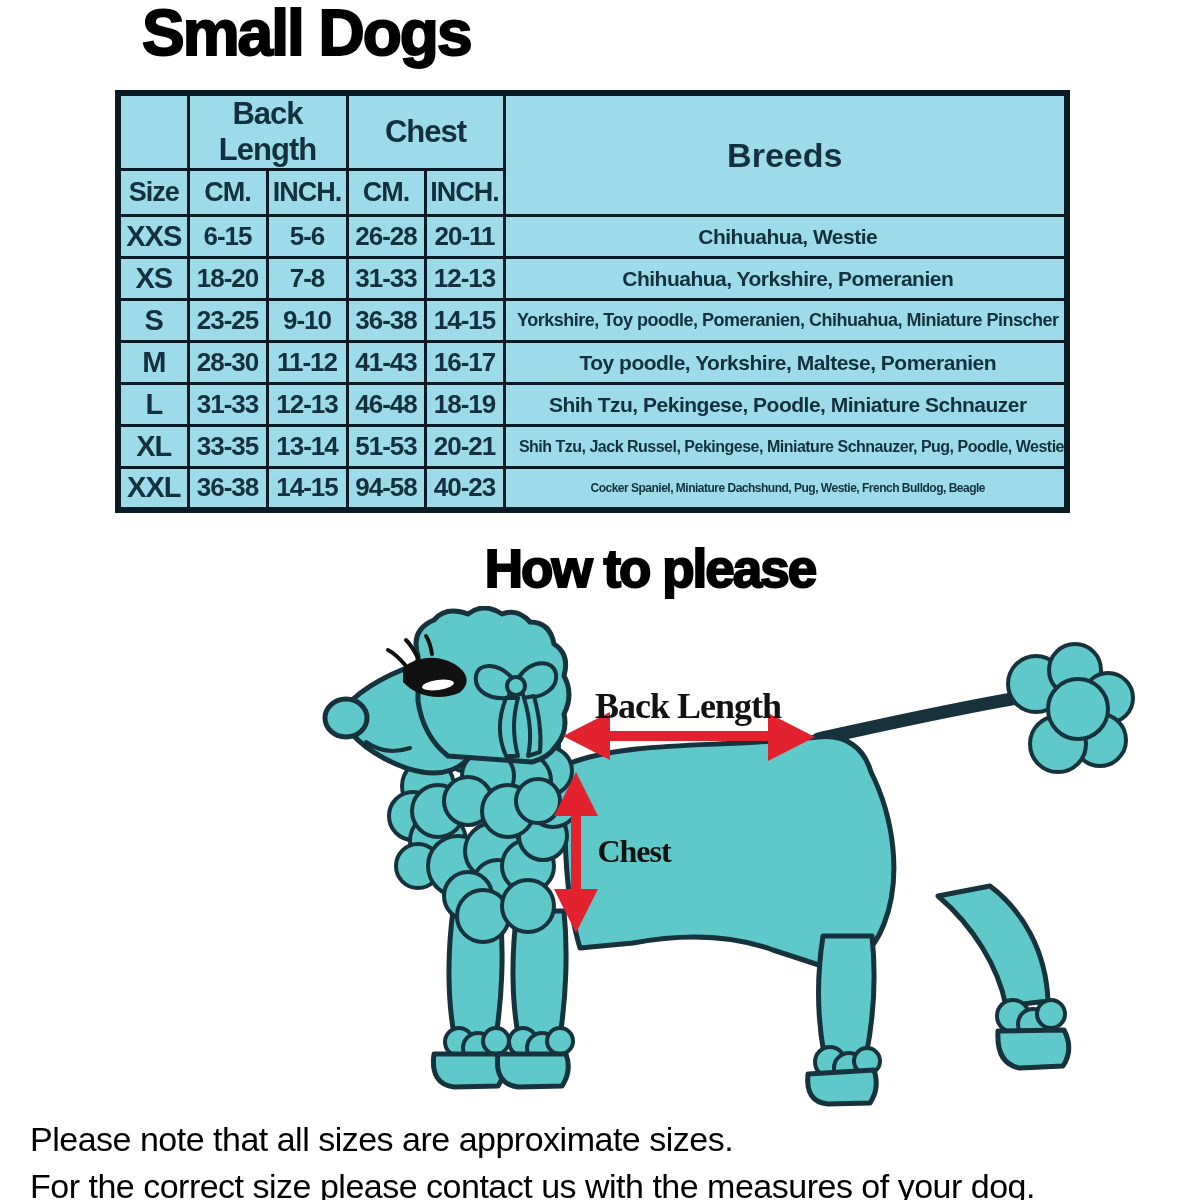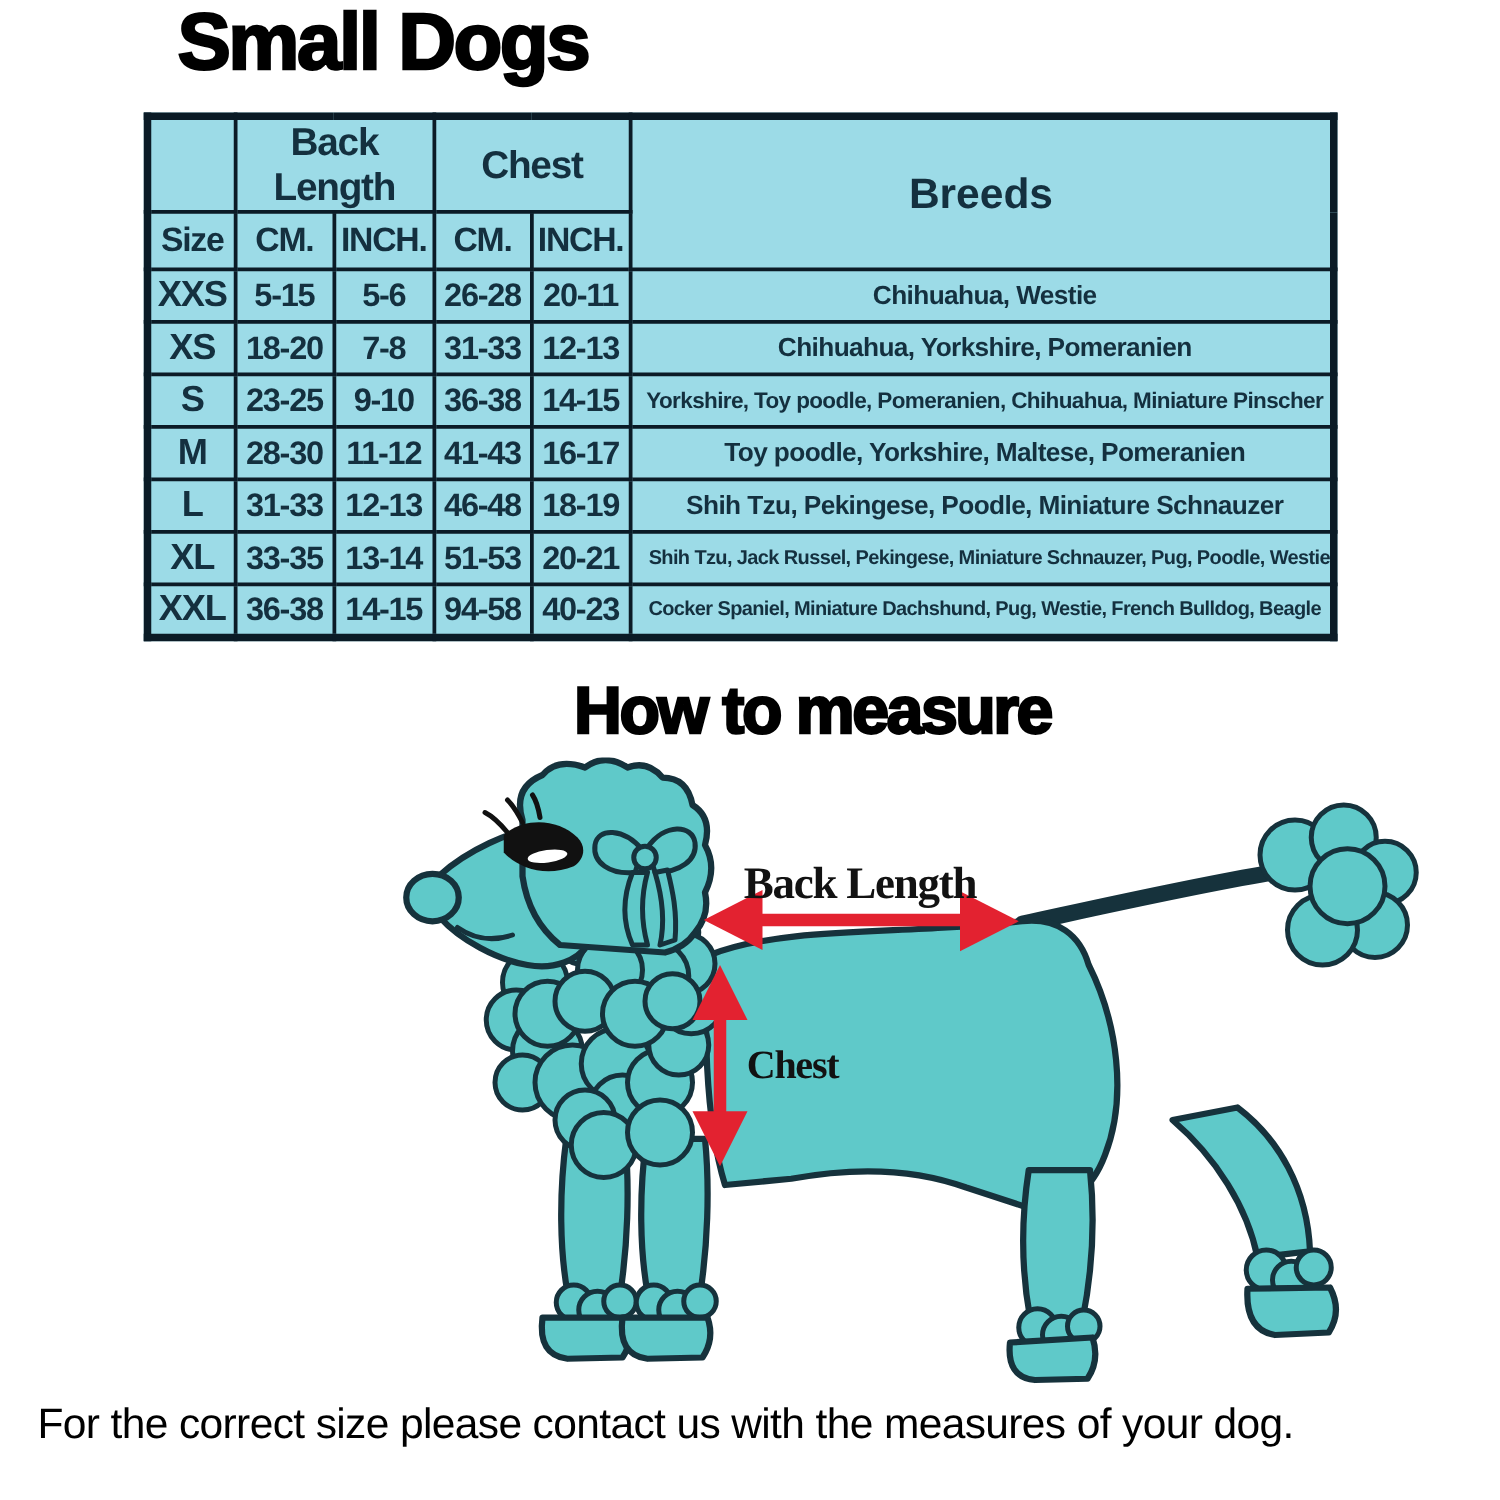--- a/index.html
+++ b/index.html
@@ -71,21 +71,21 @@
       <th class="red-head">Size</th>
       <th class="red-head">CM.</th>
       <th class="red-head">INCH.</th>
       <th class="red-head">CM.</th>
       <th class="red-head">INCH.</th>
     </tr>
   </thead>
   <tbody>
     <tr>
       <td class="size-cell">XXS</td>
-      <td class="num-cell">5-15</td>
+      <td class="num-cell">6-15</td>
       <td class="num-cell">5-6</td>
       <td class="num-cell">26-28</td>
       <td class="num-cell">20-11</td>
       <td class="breeds-cell">
           <span class="fit-text">Chihuahua, Westie</span>
         </td>
     </tr>
     <tr>
       <td class="size-cell">XS</td>
       <td class="num-cell">18-20</td>
@@ -136,27 +136,27 @@
           <span class="fit-text" style="font-size: 16px; text-align: right;">Shih Tzu, Jack Russel, Pekingese, Miniature Schnauzer, Pug, Poodle, Westie</span>
         </td>
     </tr>
     <tr>
       <td class="size-cell">XXL</td>
       <td class="num-cell">36-38</td>
       <td class="num-cell">14-15</td>
       <td class="num-cell">94-58</td>
       <td class="num-cell">40-23</td>
       <td class="breeds-cell">
-          <span class="fit-text" style="font-size: 16px;">Cocker Spaniel, Miniature Dachshund, Pug, Westie, French Bulldog, Beagle</span>
+          <span class="fit-text" style="font-size: 12px;">Cocker Spaniel, Miniature Dachshund, Pug, Westie, French Bulldog, Beagle</span>
         </td>
     </tr>
   </tbody>
 </table>
 
-<div id="measure-title" class="big-title">How to measure</div>
+<div id="measure-title" class="big-title">How to please</div>
 
 <svg id="dog-svg" width="820" height="505" viewBox="0 0 820 505">
   <g fill="#5fc9c9" stroke="#16323c" stroke-width="5" stroke-linejoin="round" stroke-linecap="round">
 
     <path d="M 500,133 C 560,120 630,104 700,92" fill="none" stroke-width="13"></path>
     <g stroke-width="4">
       <circle cx="718" cy="78" r="28"></circle>
         <circle cx="757" cy="64" r="26"></circle>
       <circle cx="790" cy="92" r="25"></circle>
         <circle cx="782" cy="134" r="26"></circle>
@@ -273,14 +273,15 @@
 
   <g fill="#e32230" stroke="none">
     <rect x="253" y="200" width="10" height="90"></rect>
     <polygon points="258,166 236,210 280,210"></polygon>
     <polygon points="258,327 236,283 280,283"></polygon>
   </g>
   <text x="316" y="256" text-anchor="middle" font-family="Liberation Serif, serif" font-size="32" font-weight="bold" fill="#121212" letter-spacing="-1">Chest</text>
 </svg>
 
 <div id="footer-note">
+  <div>Please note that all sizes are approximate sizes.</div>
   <div>For the correct size please contact us with the measures of your dog.</div>
 </div>
 
 </body></html>

